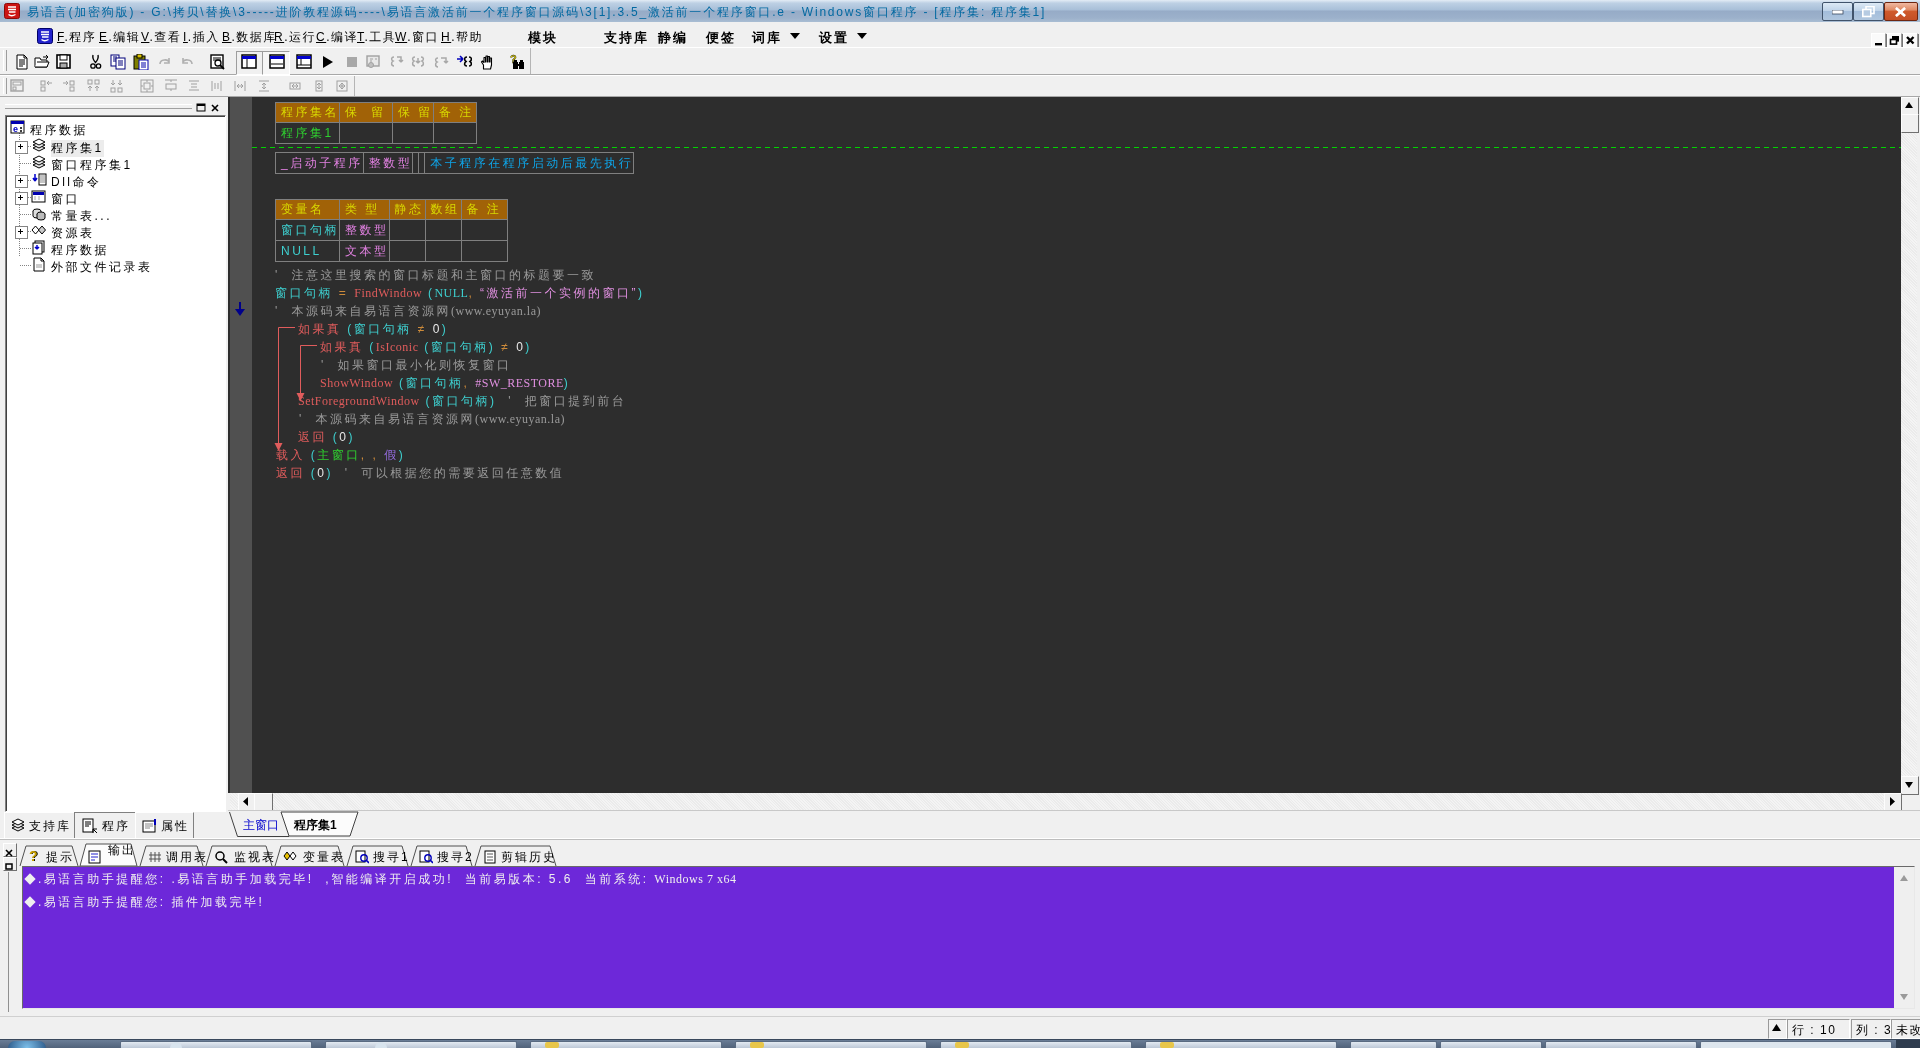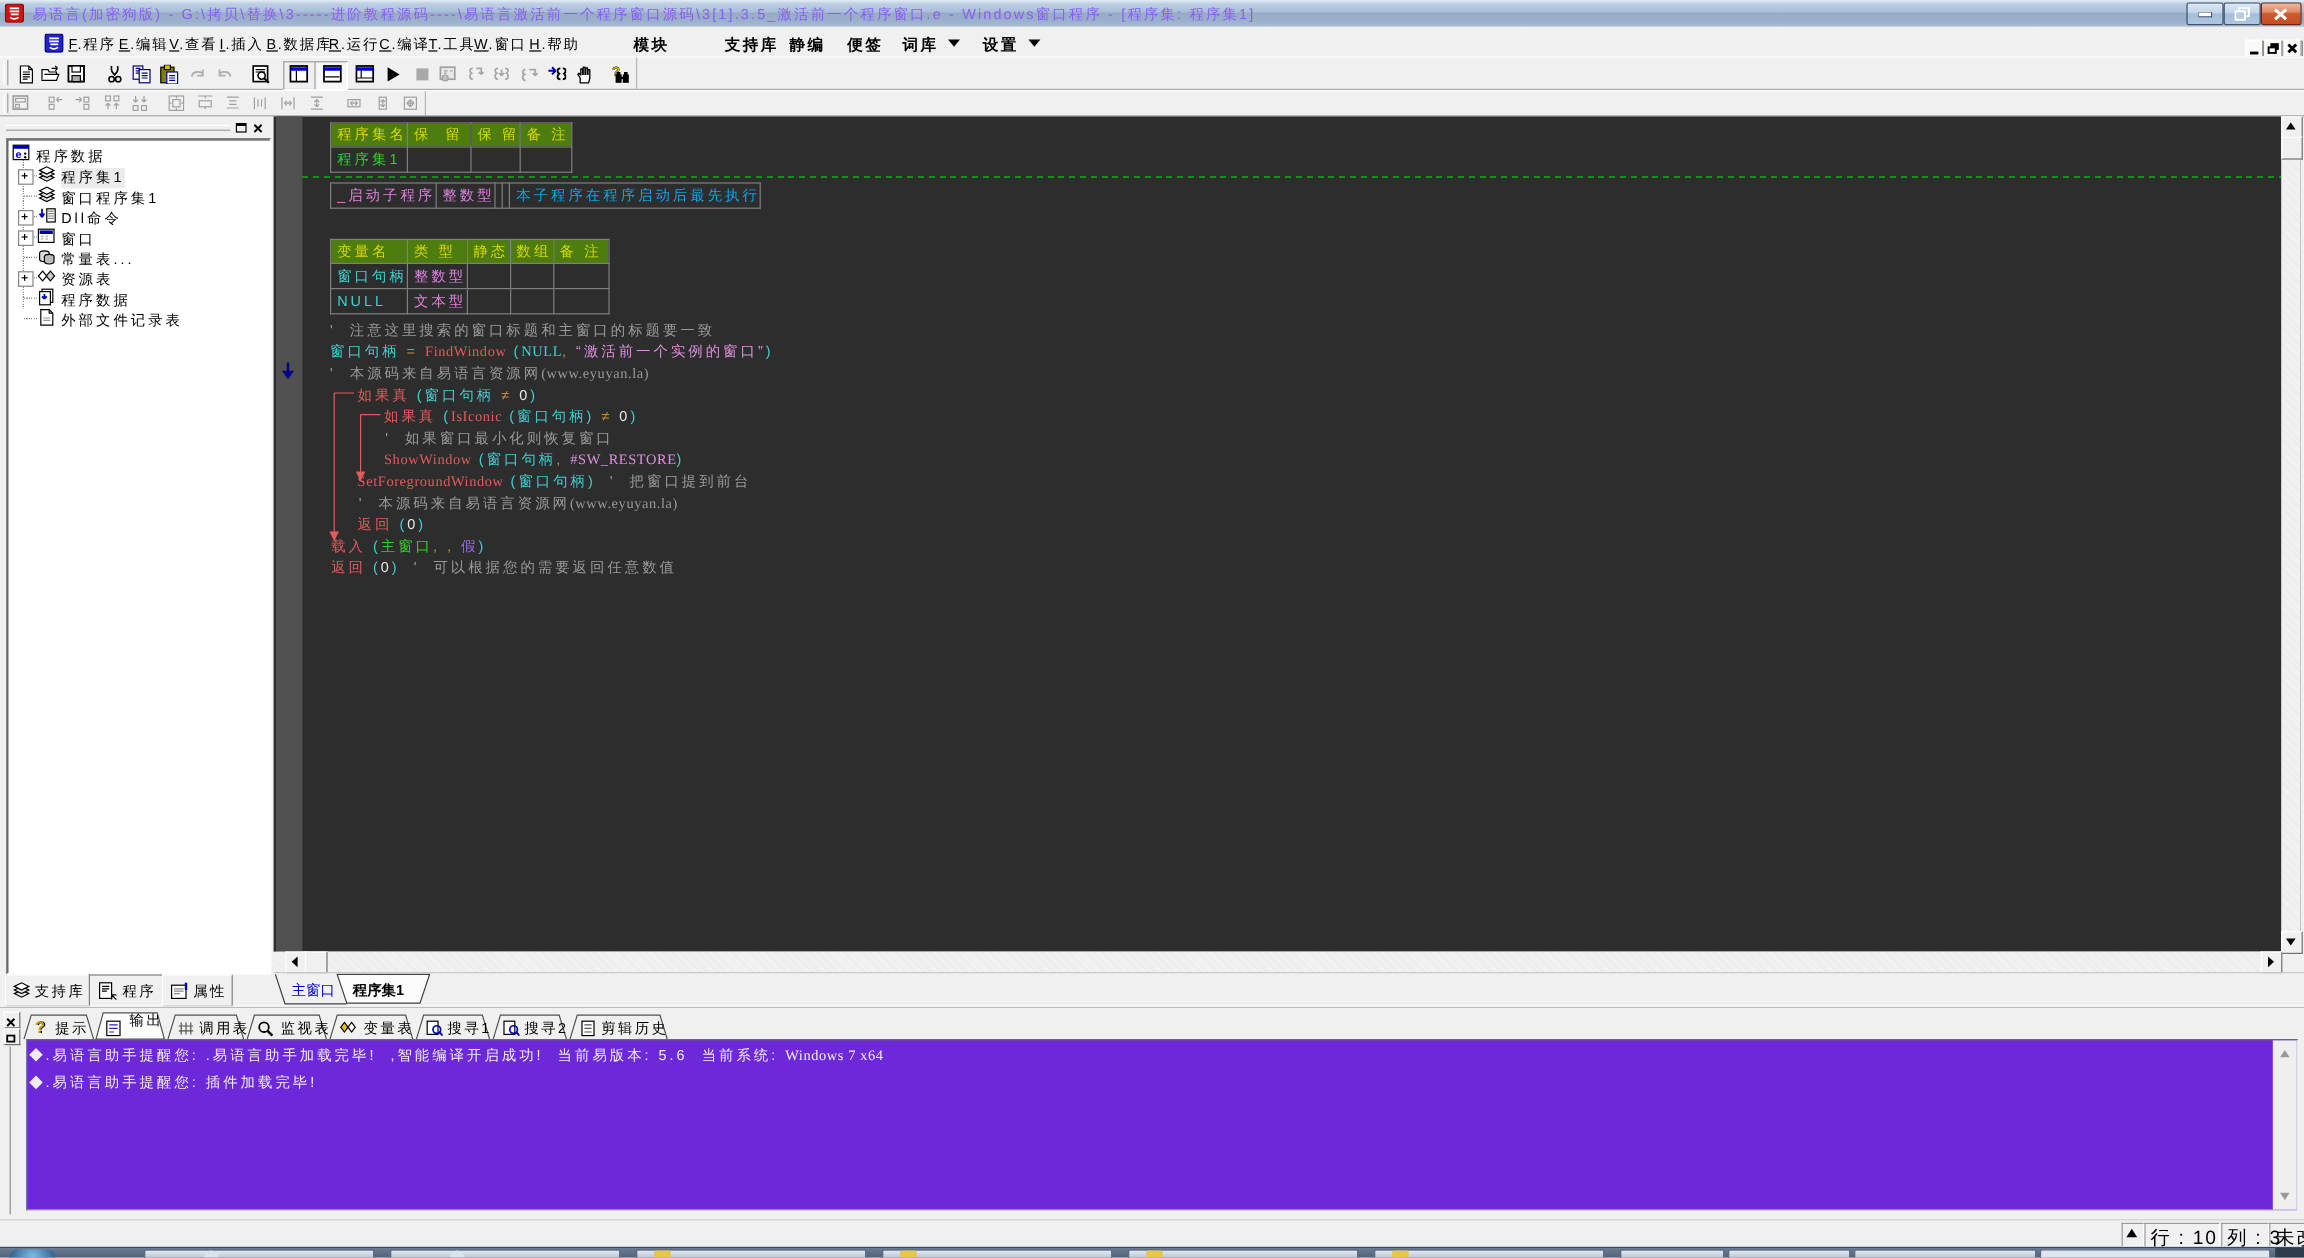--- a/index.html
+++ b/index.html
@@ -2,21 +2,21 @@
 <html><head><meta charset="utf-8">
 <style>
 html,body{margin:0;padding:0;}
 body{width:1920px;height:1048px;overflow:hidden;font-family:"Liberation Sans",sans-serif;}
 #root{position:relative;width:1920px;height:1048px;background:#f0f0f0;overflow:hidden;}
 .abs{position:absolute;}
 
 #titlebar{left:0;top:0;width:1920px;height:22px;
  background:linear-gradient(#e3ecf5 0%,#bdd0e4 14%,#a8bfd8 45%,#96abc7 50%,#9cb1cb 82%,#a9bdd3 100%);
  border-bottom:1px solid #5f7896;}
-#titletext{left:27px;top:4px;font-size:12px;color:#8b5cf6;white-space:nowrap;letter-spacing:1.8px;}
+#titletext{left:27px;top:4px;font-size:12px;color:#0369a1;white-space:nowrap;letter-spacing:1.8px;}
 .winbtn{top:2px;height:17px;border-radius:2px;border:1px solid #40536b;}
 #btnmin{left:1822px;width:29px;background:linear-gradient(#dce9f5 0%,#c0d4e9 45%,#a3bddb 50%,#b0c6de 100%);}
 #btnres{left:1853px;width:29px;background:linear-gradient(#dce9f5 0%,#c0d4e9 45%,#a3bddb 50%,#b0c6de 100%);}
 #btncls{left:1884px;width:32px;background:linear-gradient(#f0b9a2 0%,#e08b66 40%,#cf5a2c 50%,#c44f26 100%);border-color:#6e2610;}
 
 #menubar{left:0;top:22px;width:1920px;height:25px;background:#f0f0f0;}
 .menuitem{top:29px;font-size:12px;color:#000;white-space:nowrap;letter-spacing:1.5px;}
 .menuitem u{text-decoration:underline;}
 .plug{top:29px;font-size:13px;color:#000;font-weight:bold;white-space:nowrap;letter-spacing:2px;}
 .mdibtn{top:33px;width:13px;height:13px;background:#fafafa;border:1px solid;border-color:#ffffff #9a9a9a #9a9a9a #ffffff;box-shadow:1px 1px 0 #777777;}
@@ -47,21 +47,21 @@
 #editor{left:228px;top:97px;width:1692px;height:696px;background:#2d2d2d;}
 #gutter{left:230px;top:97px;width:22px;height:696px;background:#505050;}
 #vscroll{left:1901px;top:97px;width:16px;height:696px;background:repeating-linear-gradient(45deg,#f4f4f4 0 1px,#ebebeb 1px 2px);}
 #hscroll{left:230px;top:793px;width:1671px;height:17px;background:repeating-linear-gradient(45deg,#f4f4f4 0 1px,#ebebeb 1px 2px);}
 #edgeR{left:1917px;top:97px;width:3px;height:713px;background:#f0f0f0;}
 .sbtn{background:#f0f0f0;border:1px solid;border-color:#fdfdfd #707070 #707070 #fdfdfd;}
 
 .etab{position:absolute;}
 .etab table{border-collapse:collapse;}
 .etab td{border:1px solid #7f7f7f;font-size:12px;letter-spacing:2.5px;padding:0 0 0 5px;white-space:nowrap;overflow:hidden;}
-.etab .hd td{background:#4d7c0f;color:#d8d800;height:19px;}
+.etab .hd td{background:#a16207;color:#d8d800;height:19px;}
 .etab .rw td{background:#2d2d2d;height:20px;}
 
 .cl{position:absolute;font-size:12px;letter-spacing:2.5px;white-space:nowrap;color:#e8e8e8;}
 .as{letter-spacing:0.5px;font-family:"Liberation Serif",serif;}
 .cm{color:#9a9a9a;}
 .kw{color:#e05c5c;}
 .var{color:#3ed0d0;}
 .str{color:#df8fdf;}
 .op{color:#cc8a3a;}
 .grn{color:#2fd02f;}
@@ -71,21 +71,21 @@
 .etabbar{left:228px;top:811px;width:1692px;height:27px;background:#f0f0f0;}
 
 #outpanel{left:0;top:840px;width:1920px;height:176px;background:#f0f0f0;}
 .otab{position:absolute;top:3px;height:22px;font-size:12px;color:#000;letter-spacing:2px;}
 #outbox{position:absolute;left:22px;top:26px;width:1891px;height:141px;background:#6d28d9;border:1px solid;border-color:#696969 #e8e8e8 #e8e8e8 #696969;}
 .dia{display:inline-block;width:8px;height:8px;background:#efefef;transform:rotate(45deg);margin-right:4px;}
 .oline{position:absolute;left:3px;font-size:12px;color:#efefef;white-space:nowrap;letter-spacing:2.5px;}
 #oscroll{position:absolute;right:0px;top:0px;width:20px;height:141px;background:#efefef;}
 
 #statusbar{left:0;top:1016px;width:1920px;height:24px;background:#f0f0f0;border-top:1px solid #d0d0d0;}
-.spanel{top:1019px;height:18px;border:1px solid;border-color:#9a9a9a #fff #fff #9a9a9a;font-size:16px;color:#000;}
+.spanel{top:1019px;height:18px;border:1px solid;border-color:#9a9a9a #fff #fff #9a9a9a;font-size:12px;color:#000;}
 .spanel span{position:absolute;left:4px;top:2px;white-space:nowrap;letter-spacing:1.5px;}
 
 #taskbar{left:0;top:1039px;width:1920px;height:9px;background:linear-gradient(#6a7d96,#4e5f77);border-top:1px solid #39485c;}
 .tbtn{position:absolute;top:1041px;height:7px;border-radius:2px 2px 0 0;background:linear-gradient(#e3eaf2,#b6c2d2);border:1px solid #5a6b82;border-bottom:none;}
 </style></head>
 <body>
 <div id="root">
 
 <div class="abs" id="titlebar"></div>
 <svg class="abs" style="left:4px;top:3px" width="16" height="16">

